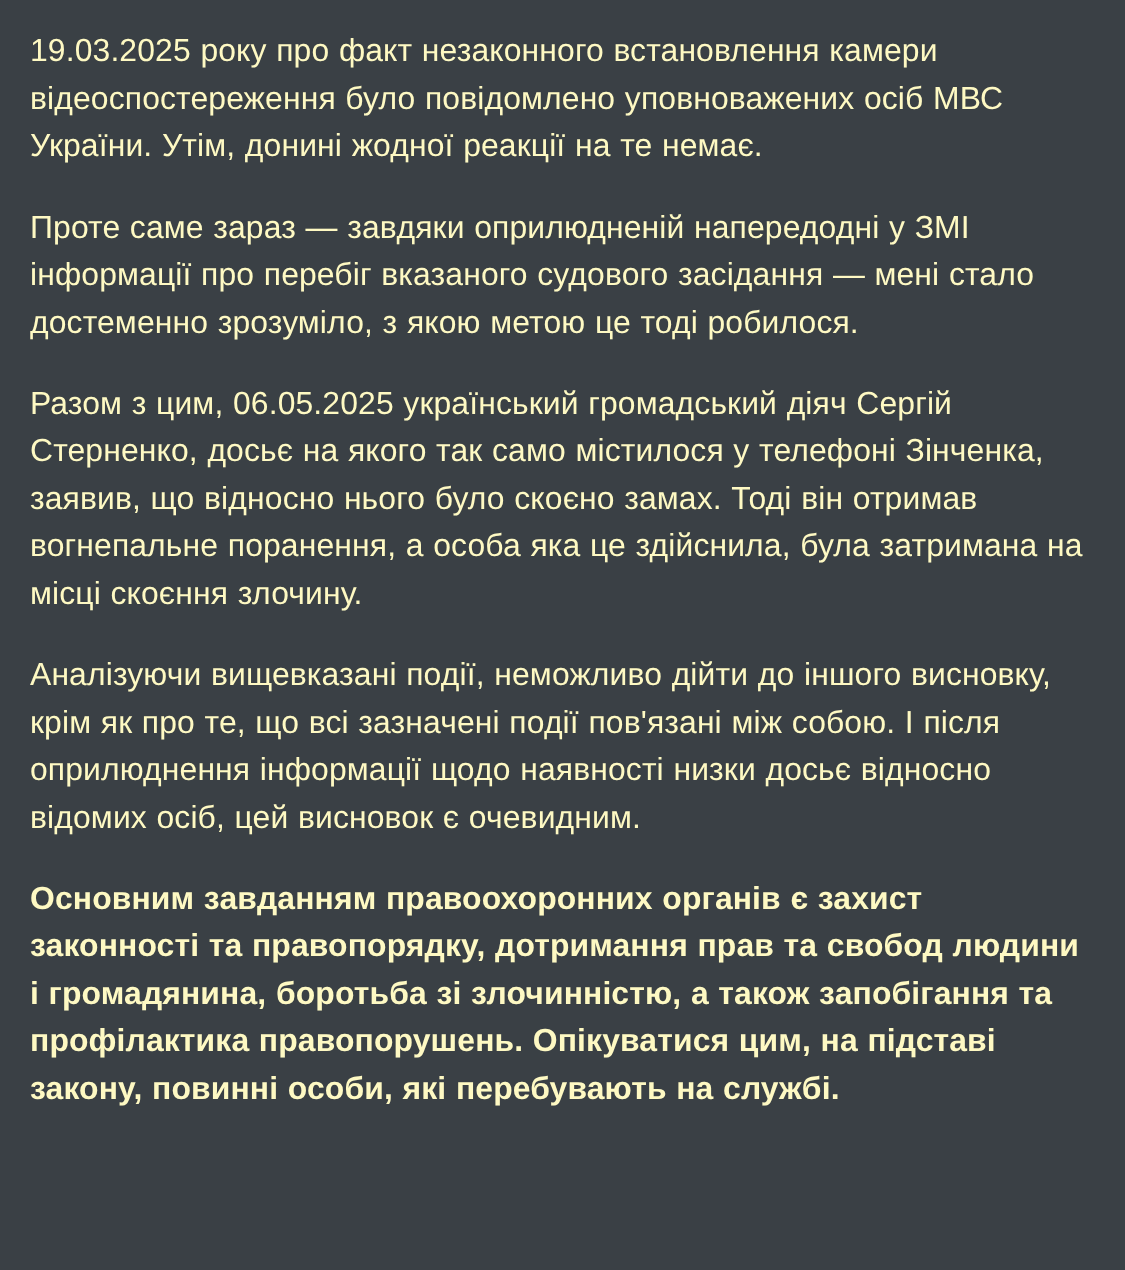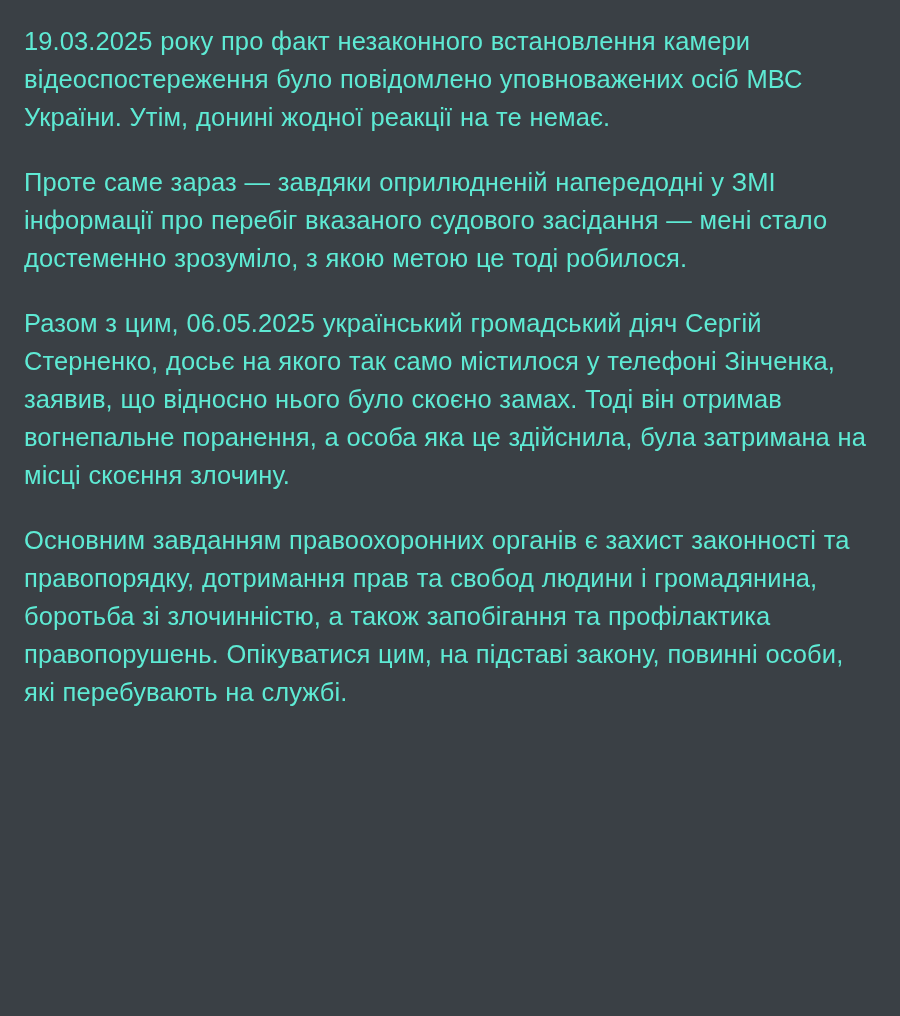--- a/index.html
+++ b/index.html
@@ -14,33 +14,35 @@
     overflow: hidden;
   }
   #post {
     box-sizing: border-box;
     width: 900px;
     height: 1016px;
     background: #3a4045;
     padding: 22px 26px 10px 24px;
   }
   .para {
-    color: #5eead4;
+    color: #fef9c3;
     font-size: 25.5px;
     line-height: 38px;
     letter-spacing: 0.1px;
     margin: 0 0 27px 0;
     text-align: left;
     word-spacing: 0.5px;
   }
   .para:last-child {
     margin-bottom: 0;
+    font-weight: bold;
   }
 </style>
 </head>
 <body>
 
 <div id="post">
   <p class="para">19.03.2025 року про факт незаконного встановлення камери відеоспостереження було повідомлено уповноважених осіб МВС України. Утім, донині жодної реакції на те немає.</p>
   <p class="para">Проте саме зараз — завдяки оприлюдненій напередодні у ЗМІ інформації про перебіг вказаного судового засідання — мені стало достеменно зрозуміло, з якою метою це тоді робилося.</p>
   <p class="para">Разом з цим, 06.05.2025 український громадський діяч Сергій Стерненко, досьє на якого так само містилося у телефоні Зінченка, заявив, що відносно нього було скоєно замах. Тоді він отримав вогнепальне поранення, а особа яка це здійснила, була затримана на місці скоєння злочину.</p>
+  <p class="para">Аналізуючи вищевказані події, неможливо дійти до іншого висновку, крім як про те, що всі зазначені події пов'язані між собою. І після оприлюднення інформації щодо наявності низки досьє відносно відомих осіб, цей висновок є очевидним.</p>
   <p class="para">Основним завданням правоохоронних органів є захист законності та правопорядку, дотримання прав та свобод людини і громадянина, боротьба зі злочинністю, а також запобігання та профілактика правопорушень. Опікуватися цим, на підставі закону, повинні особи, які перебувають на службі.</p>
 </div>
 
 </body></html>

